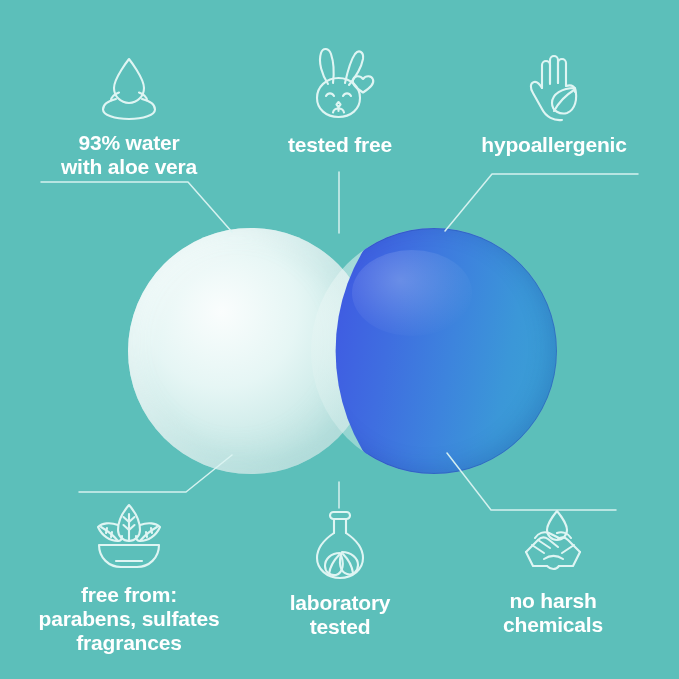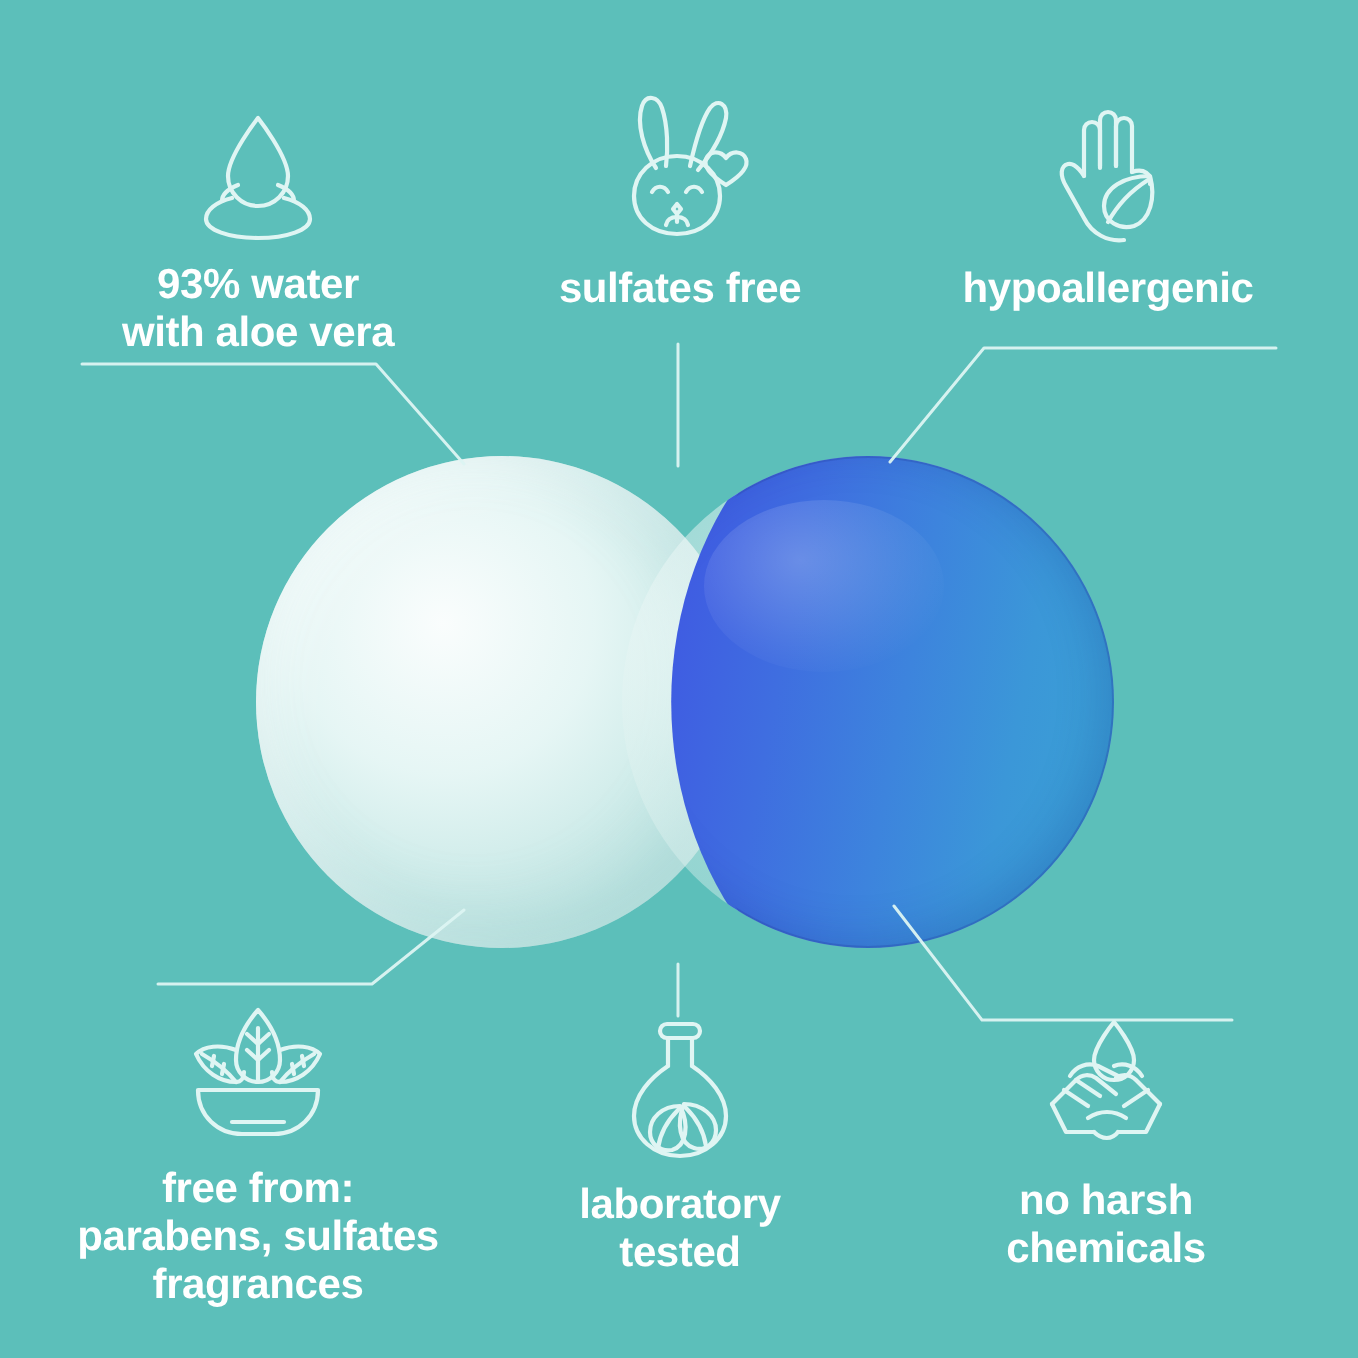--- a/index.html
+++ b/index.html
@@ -192,21 +192,21 @@
         <path d="M43 54 C 45 50.5 49 50.5 51 54"></path>
 
         <path d="M38.5 60 L 36.5 62.5 L 38.5 65 L 40.5 62.5 Z"></path>
         <path d="M38.5 65 L 38.5 69"></path>
         <path d="M38.5 66.5 C 35.5 66.5 33.5 68 33 70.5"></path>
         <path d="M38.5 66.5 C 41.5 66.5 43.5 68 44 70.5"></path>
 
         <path d="M63 37 C 60 33 54.5 33.5 53 37.5 C 51.6 41.3 55 45.5 63 50.5 C 71 45.5 74.4 41.3 73 37.5 C 71.5 33.5 66 33 63 37 Z"></path>
       </svg>
     </span>
-    <span class="label">sulfates free</span>
+    <span class="label">tested free</span>
   </div>
 
   <div class="feature f-freefrom">
     <span class="icon">
       <svg width="80" height="74" viewBox="0 0 80 74" fill="none" stroke="#dff5f3" stroke-width="2.1" stroke-linecap="round" stroke-linejoin="round">
 
         <path d="M40 5 C 33 13 29 22 29 30 C 29 36 34 41 40 41 C 46 41 51 36 51 30 C 51 22 47 13 40 5 Z"></path>
         <path d="M40 14 L 40 41"></path>
         <path d="M40 22 L 34.5 17"></path>
         <path d="M40 22 L 45.5 17"></path>

